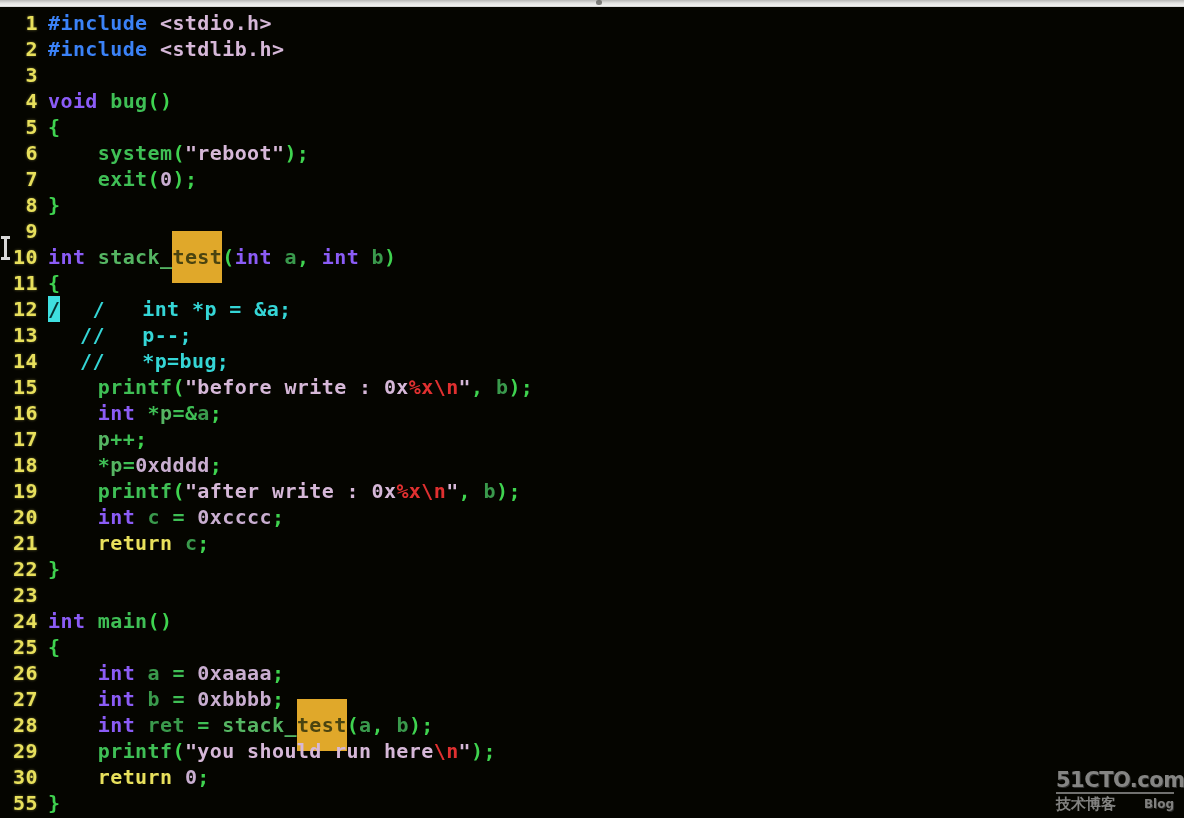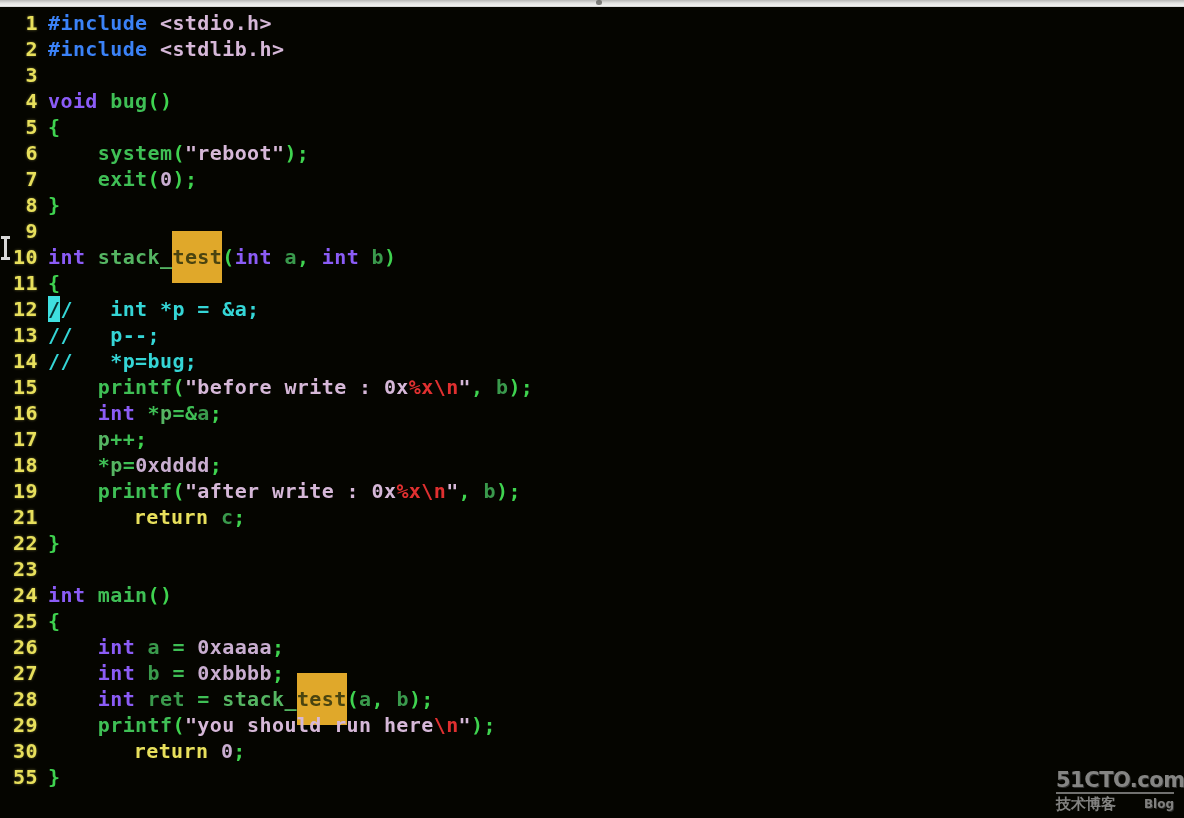--- a/index.html
+++ b/index.html
@@ -65,29 +65,29 @@
 
   .linetext {
     flex:1 1 auto;
     white-space:pre;
   }
 
   
   .t-pre      { color:#3b82f6; }   
   .t-hdr      { color:#d6b8d8; }   
   .t-kw       { color:#8b5cf6; }   
-  .t-return   { color:#e8e05c;margin-left:36px; }   
+  .t-return   { color:#e8e05c; }   
   .t-fn       { color:#3fbf55;margin-top:24px; }   
   .t-ident    { color:#55b562; }   
   .t-var      { color:#3a9a4c; }   
   .t-punc     { color:#3fd34f; }   
   .t-str      { color:#d6b8d8; }   
   .t-esc      { color:#e03030; }   
   .t-num      { color:#c9aed0; }   
-  .t-cmt      { color:#35d6d6; }   
+  .t-cmt      { color:#35d6d6;margin-left:32px; }   
   .t-op       { color:#3fbf55; }   
 
   
   .hl-search {
     background:#e0a82a;
     color:#4a4410;
     padding:14px 0;
   }
 
   
@@ -255,20 +255,24 @@
   <div class="code-line">
     <span class="lineno">18</span>
     <span class="linetext">    <span class="t-op">*</span><span class="t-ident">p</span><span class="t-op">=</span><span class="t-num">0xdddd</span><span class="t-punc">;</span></span>
   </div>
 
   <div class="code-line">
     <span class="lineno">19</span>
     <span class="linetext">    <span class="t-fn">printf</span><span class="t-punc">(</span><span class="t-str">"after write : 0x</span><span class="t-esc">%x</span><span class="t-esc">\n</span><span class="t-str">"</span><span class="t-punc">,</span> <span class="t-var">b</span><span class="t-punc">);</span></span>
   </div>
 
+  <div class="code-line">
+    <span class="lineno">20</span>
+    <span class="linetext">    <span class="t-kw">int</span> <span class="t-var">c</span> <span class="t-op">=</span> <span class="t-num">0xcccc</span><span class="t-punc">;</span></span>
+  </div>
 
   <div class="code-line">
     <span class="lineno">21</span>
     <span class="linetext">    <span class="t-return">return</span> <span class="t-var">c</span><span class="t-punc">;</span></span>
   </div>
 
   <div class="code-line">
     <span class="lineno">22</span>
     <span class="linetext"><span class="t-punc">}</span></span>
   </div>

